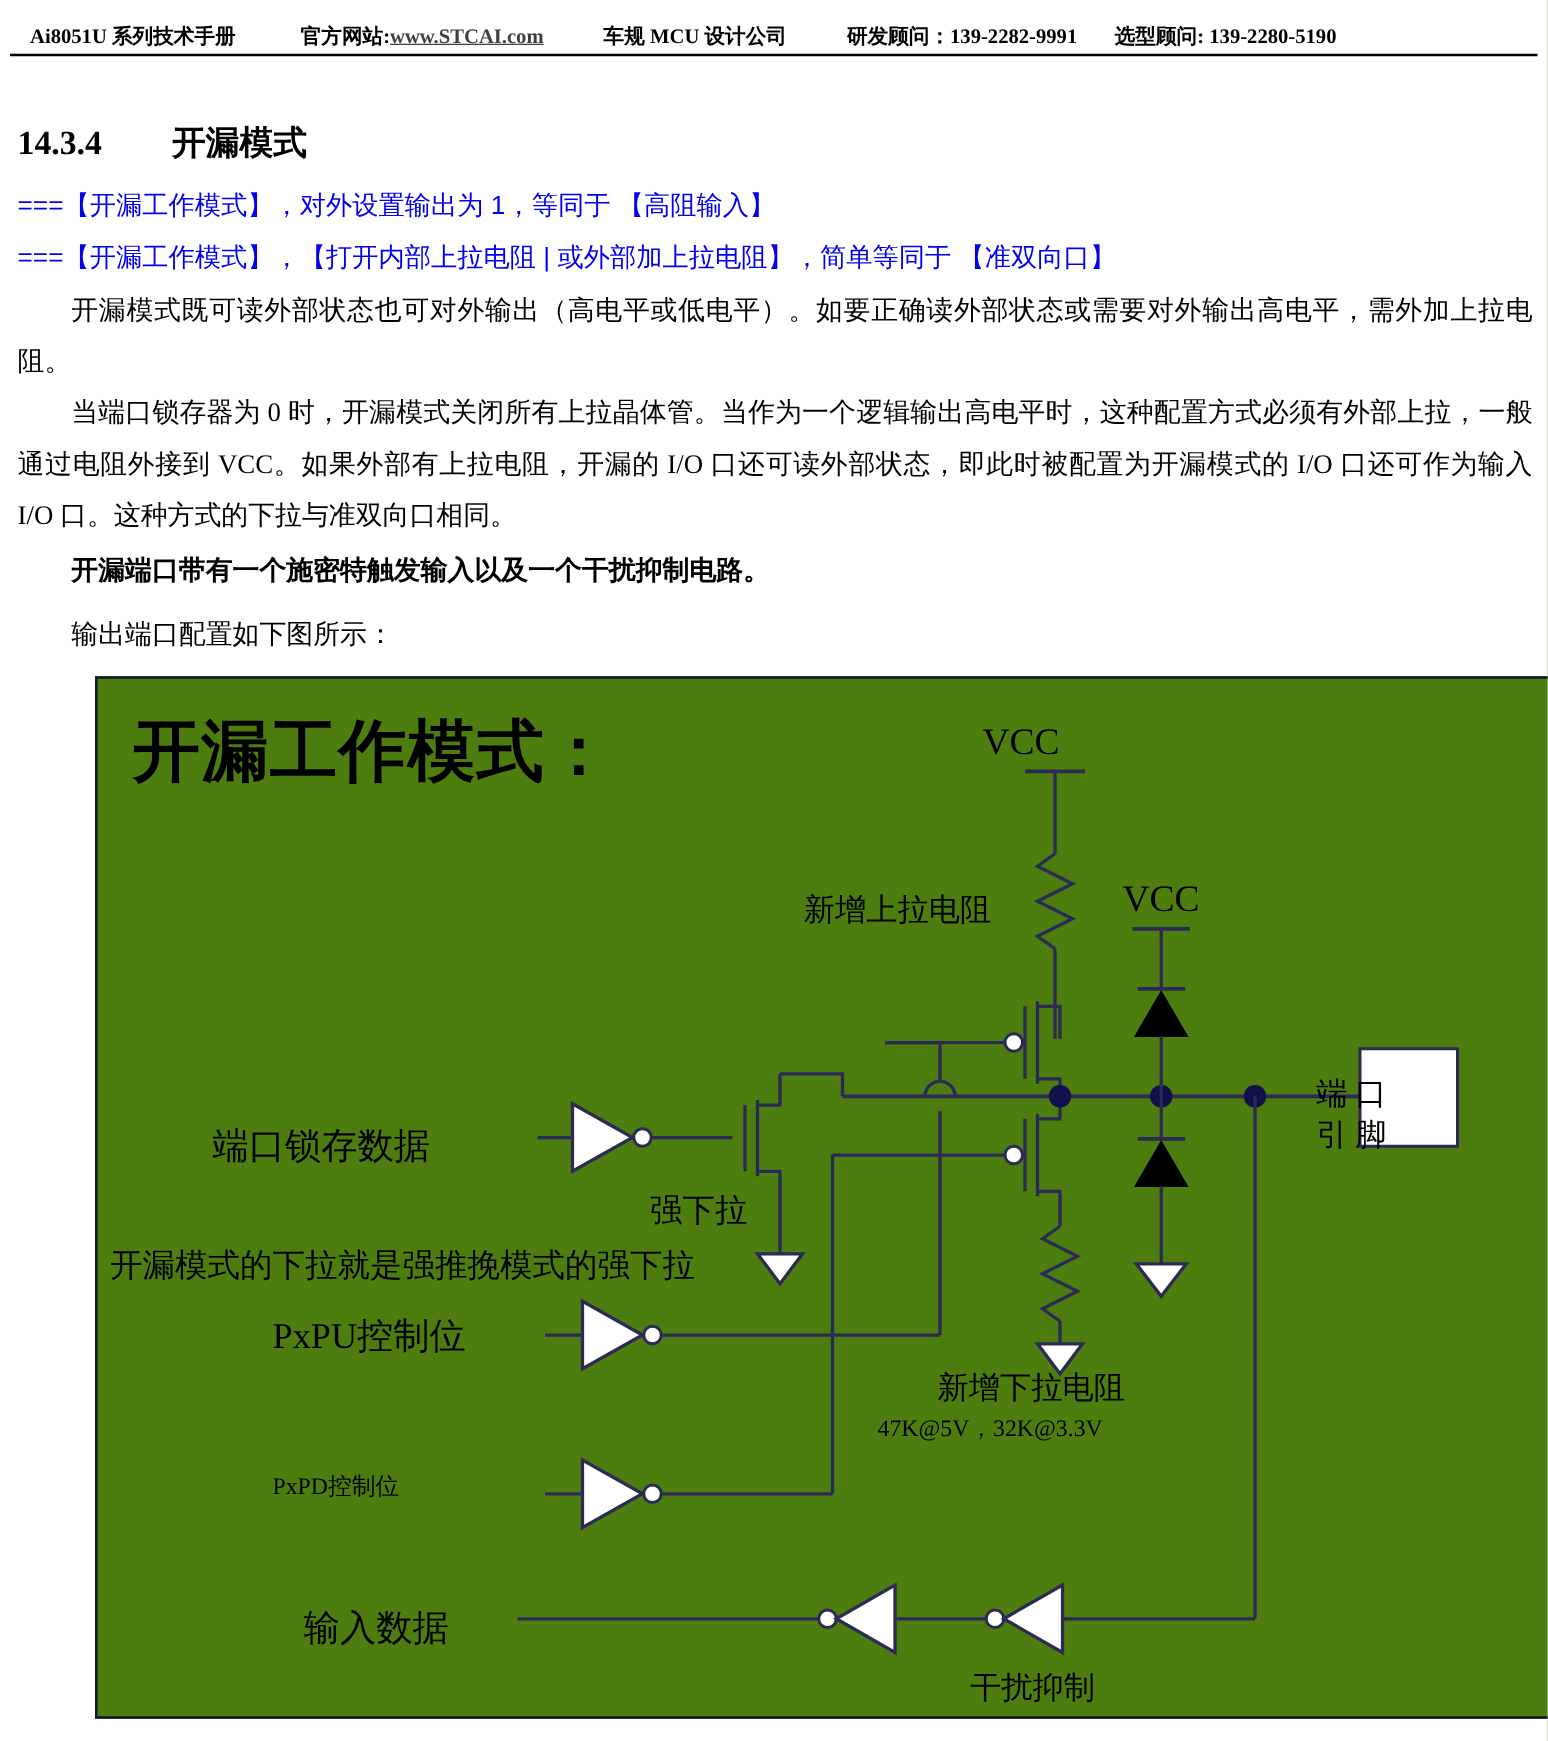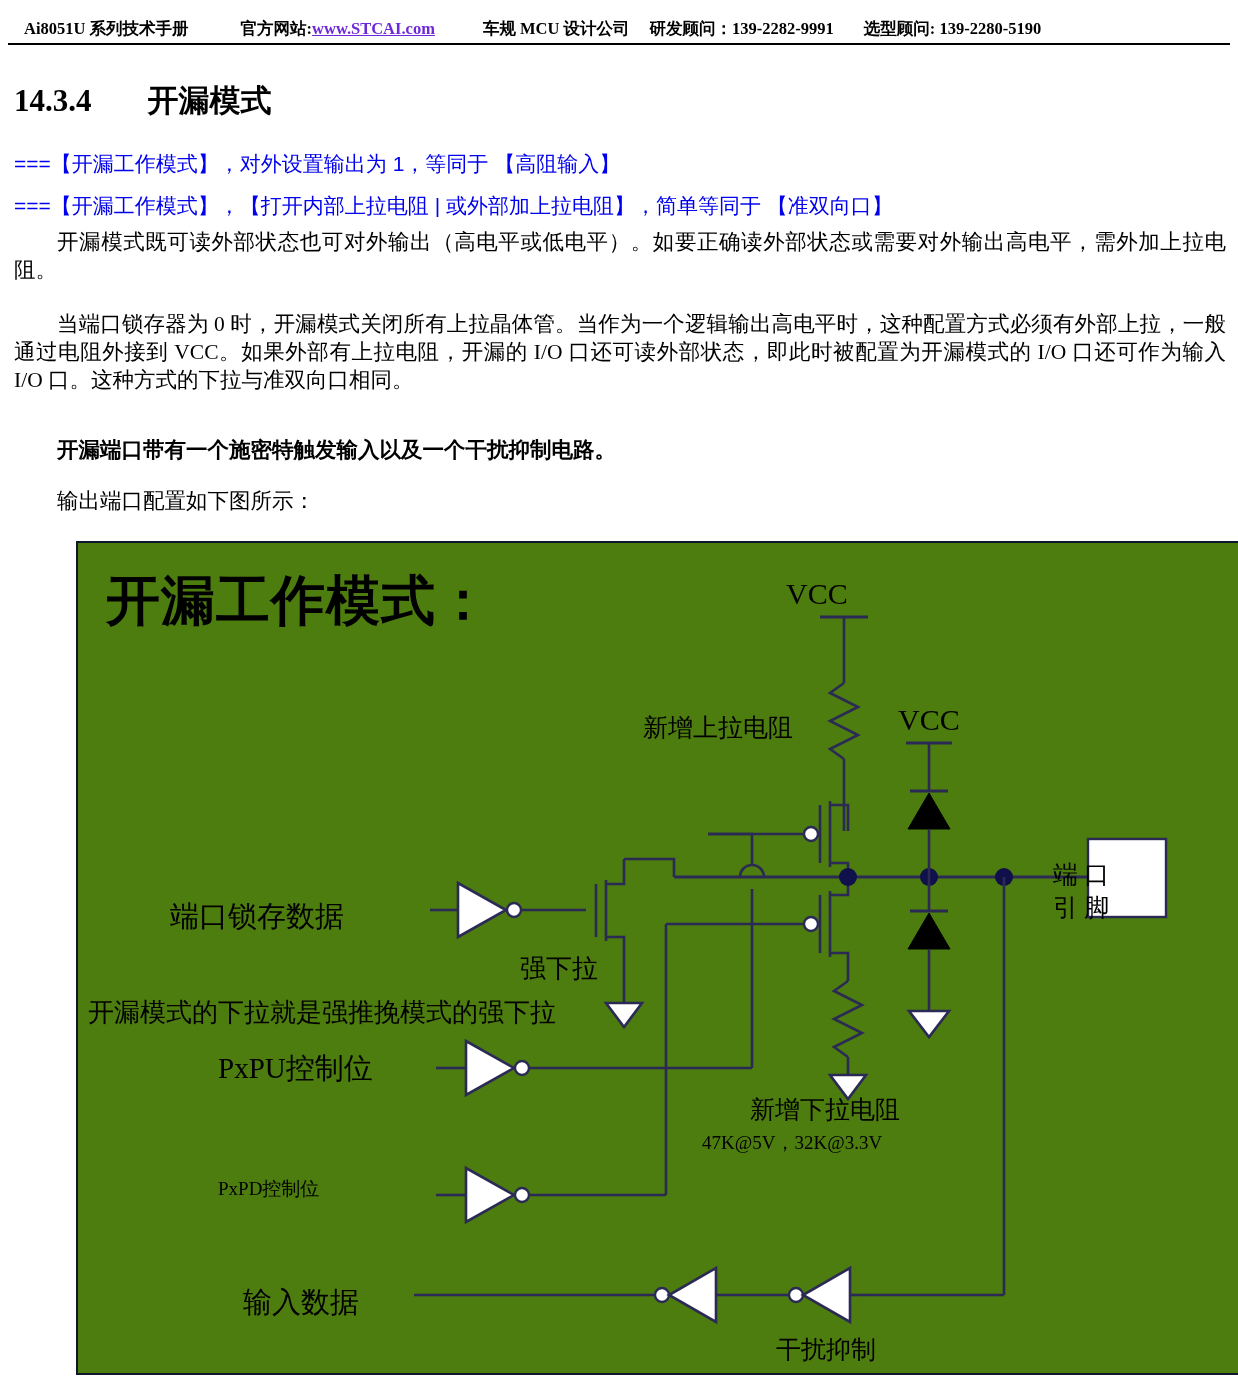--- a/index.html
+++ b/index.html
@@ -37,32 +37,32 @@
   .header-rule {
     position: absolute;
     left: 8px; right: 8px; top: 43px;
     height: 2px;
     background: #000;
   }
   .hdr-item { margin-right: 0; }
   .hdr-manual { margin-left: 4px; }
   .hdr-site   { margin-left: 52px; }
   .hdr-site .url {
-    color: #6d28d9;
+    color: #404040;
     text-decoration: underline;
   }
   .hdr-company { margin-left: 48px; }
-  .hdr-rd      { margin-left: 20px; }
+  .hdr-rd      { margin-left: 48px; }
   .hdr-sel     { margin-left: 30px; }
 
   
   .section-title {
     position: absolute;
-    left: 14px; top: 80px;
-    font-size: 31px;
+    left: 14px; top: 96px;
+    font-size: 27px;
     font-weight: bold;
     letter-spacing: 0px;
     white-space: nowrap;
     text-align: right;
   }
   .section-title .num { margin-right: 56px; }
 
   
   .blue-line {
     position: absolute;
@@ -75,21 +75,21 @@
   }
   .blue-line.l1 { top: 150px; }
   .blue-line.l2 { top: 192px; }
 
   
   .body-text {
     position: absolute;
     left: 14px;
     width: 1212px;
     font-size: 21.5px;
-    line-height: 28px;
+    line-height: 41px;
     text-align: justify;
     text-justify: inter-ideograph;
   }
   .p1 { top: 228px; }
   .p2 { top: 310px; }
   .p3 { top: 436px; font-weight: bold; }
   .p4 { top: 487px; }
   .indent { text-indent: 2em; display: block; }
 
   

